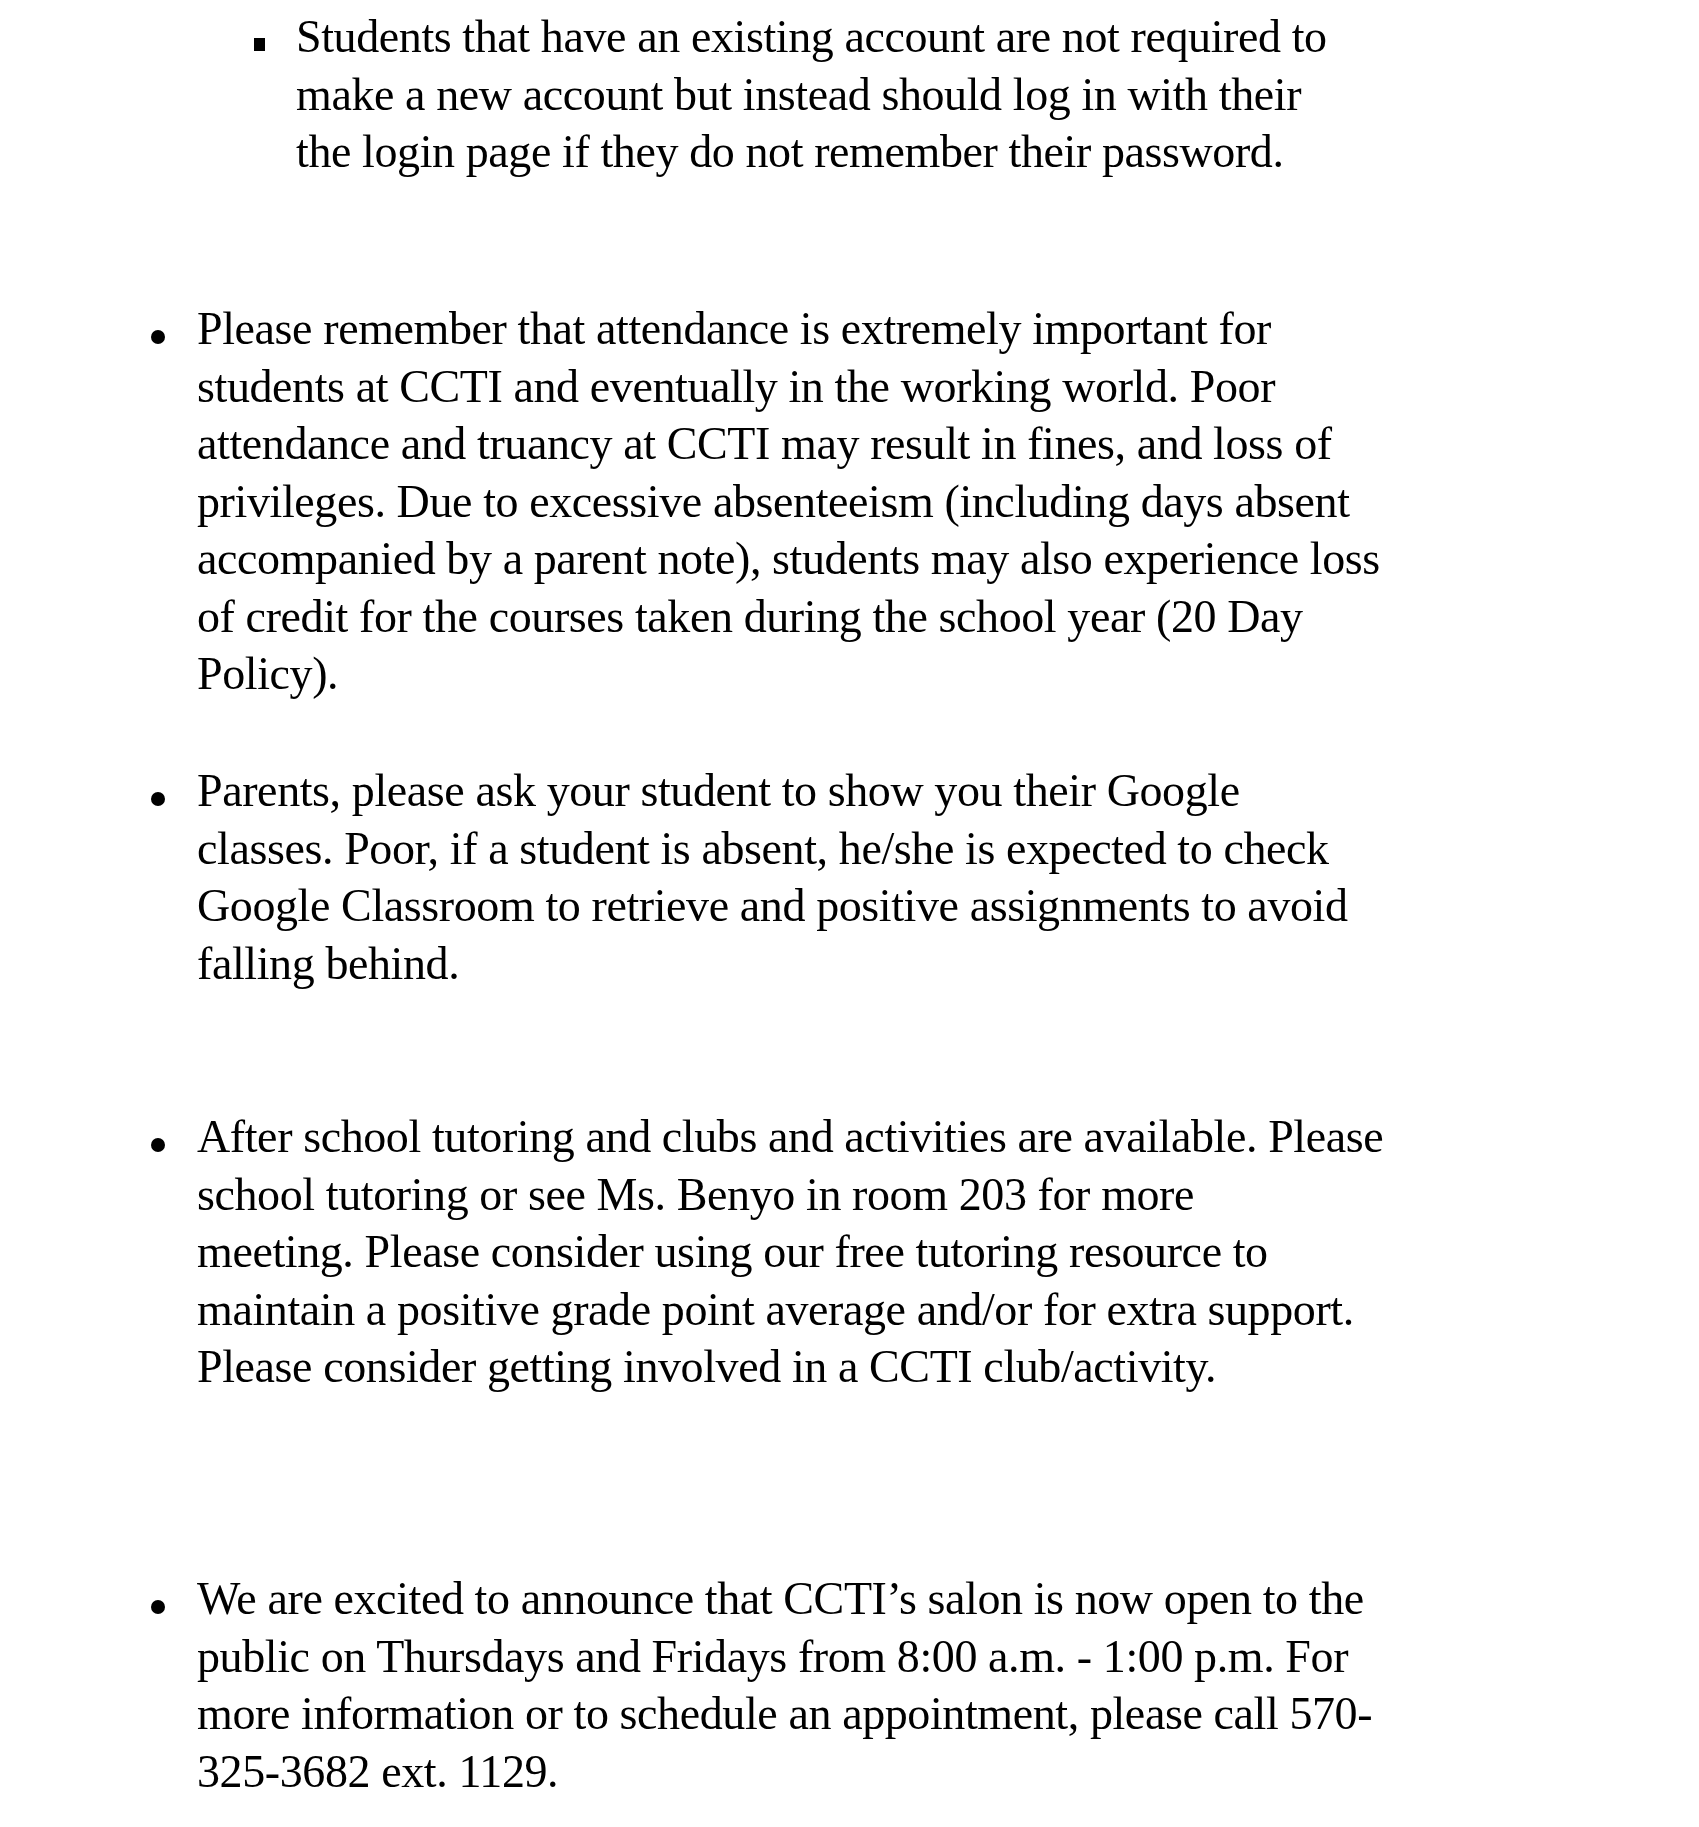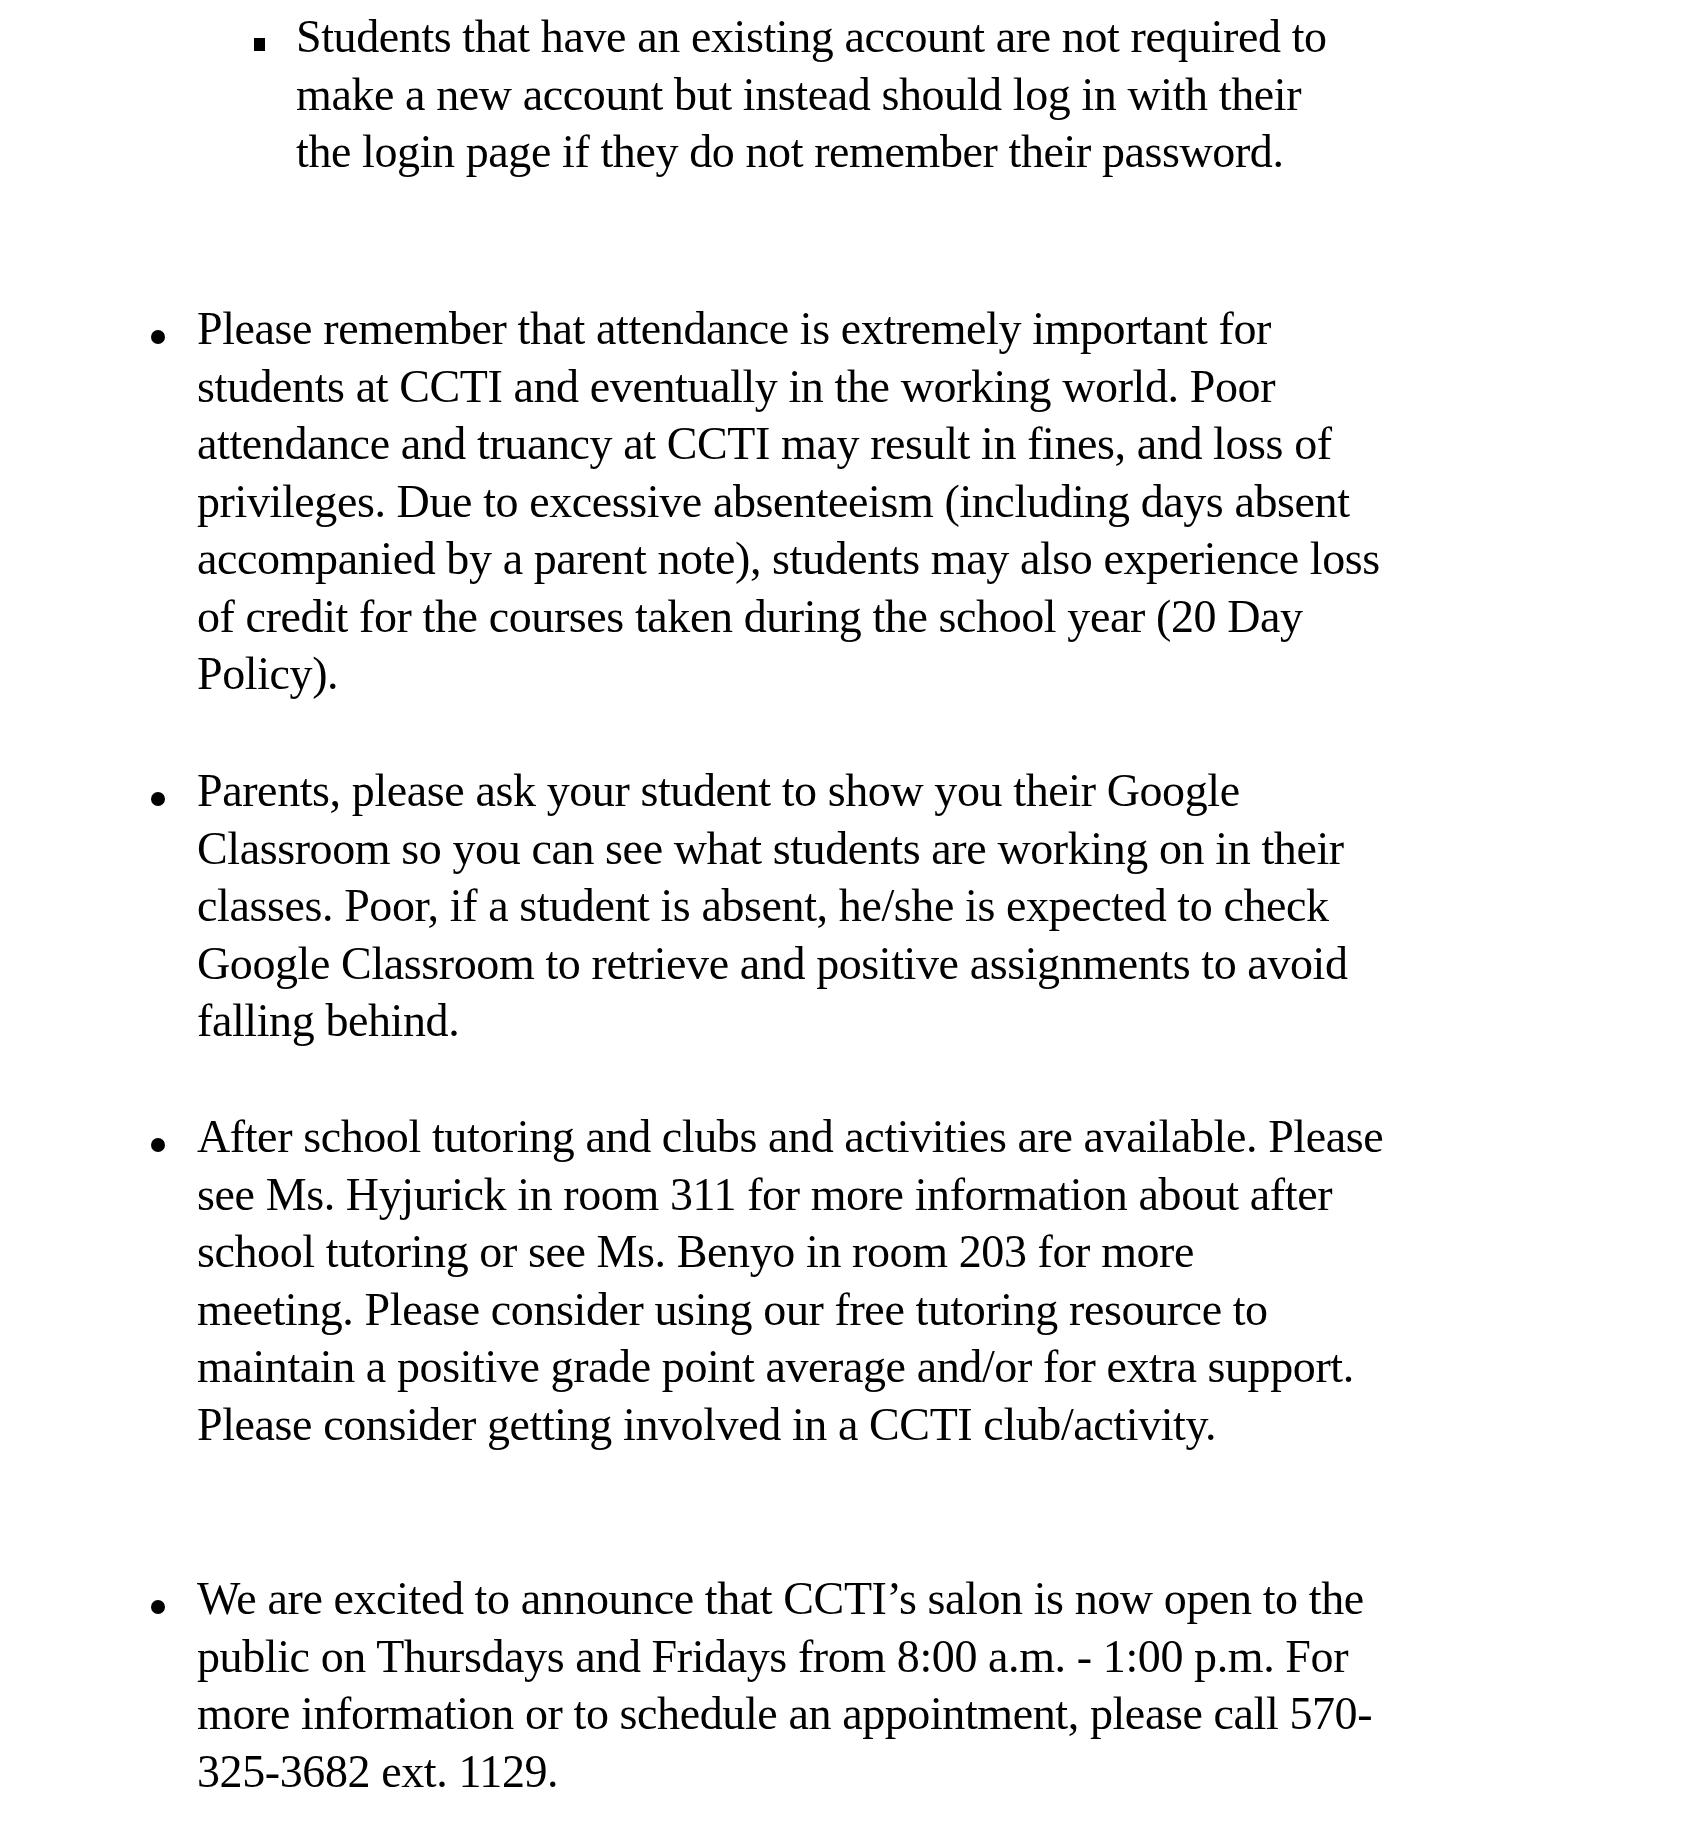--- a/index.html
+++ b/index.html
@@ -89,32 +89,30 @@
       <span class="line">accompanied by a parent note), students may also experience loss</span>
       <span class="line">of credit for the courses taken during the school year (20 Day</span>
       <span class="line">Policy).</span>
     </div>
   </div>
 
   <div class="item" id="item-2">
     <span class="bullet dot"></span>
     <div class="lines main">
       <span class="line">Parents,  please ask your student to show you their Google</span>
-      <span class="line">Classroom so you can see what students are working on in their</span>
       <span class="line">classes. Poor, if a student is absent, he/she is expected to check</span>
       <span class="line">Google Classroom to retrieve and positive assignments to avoid</span>
       <span class="line">falling behind.</span>
     </div>
   </div>
 
   <div class="item" id="item-3">
     <span class="bullet dot"></span>
     <div class="lines main">
       <span class="line">After school tutoring and clubs and activities are available. Please</span>
-      <span class="line">see Ms. Hyjurick in room 311 for more information about after</span>
       <span class="line">school tutoring or see Ms. Benyo in room 203 for more</span>
       <span class="line">meeting. Please consider using our free tutoring resource to</span>
       <span class="line">maintain a positive grade point average and/or for extra support.</span>
       <span class="line">Please consider getting involved in a CCTI club/activity.</span>
     </div>
   </div>
 
   <div class="item" id="item-4">
     <span class="bullet dot"></span>
     <div class="lines main">

